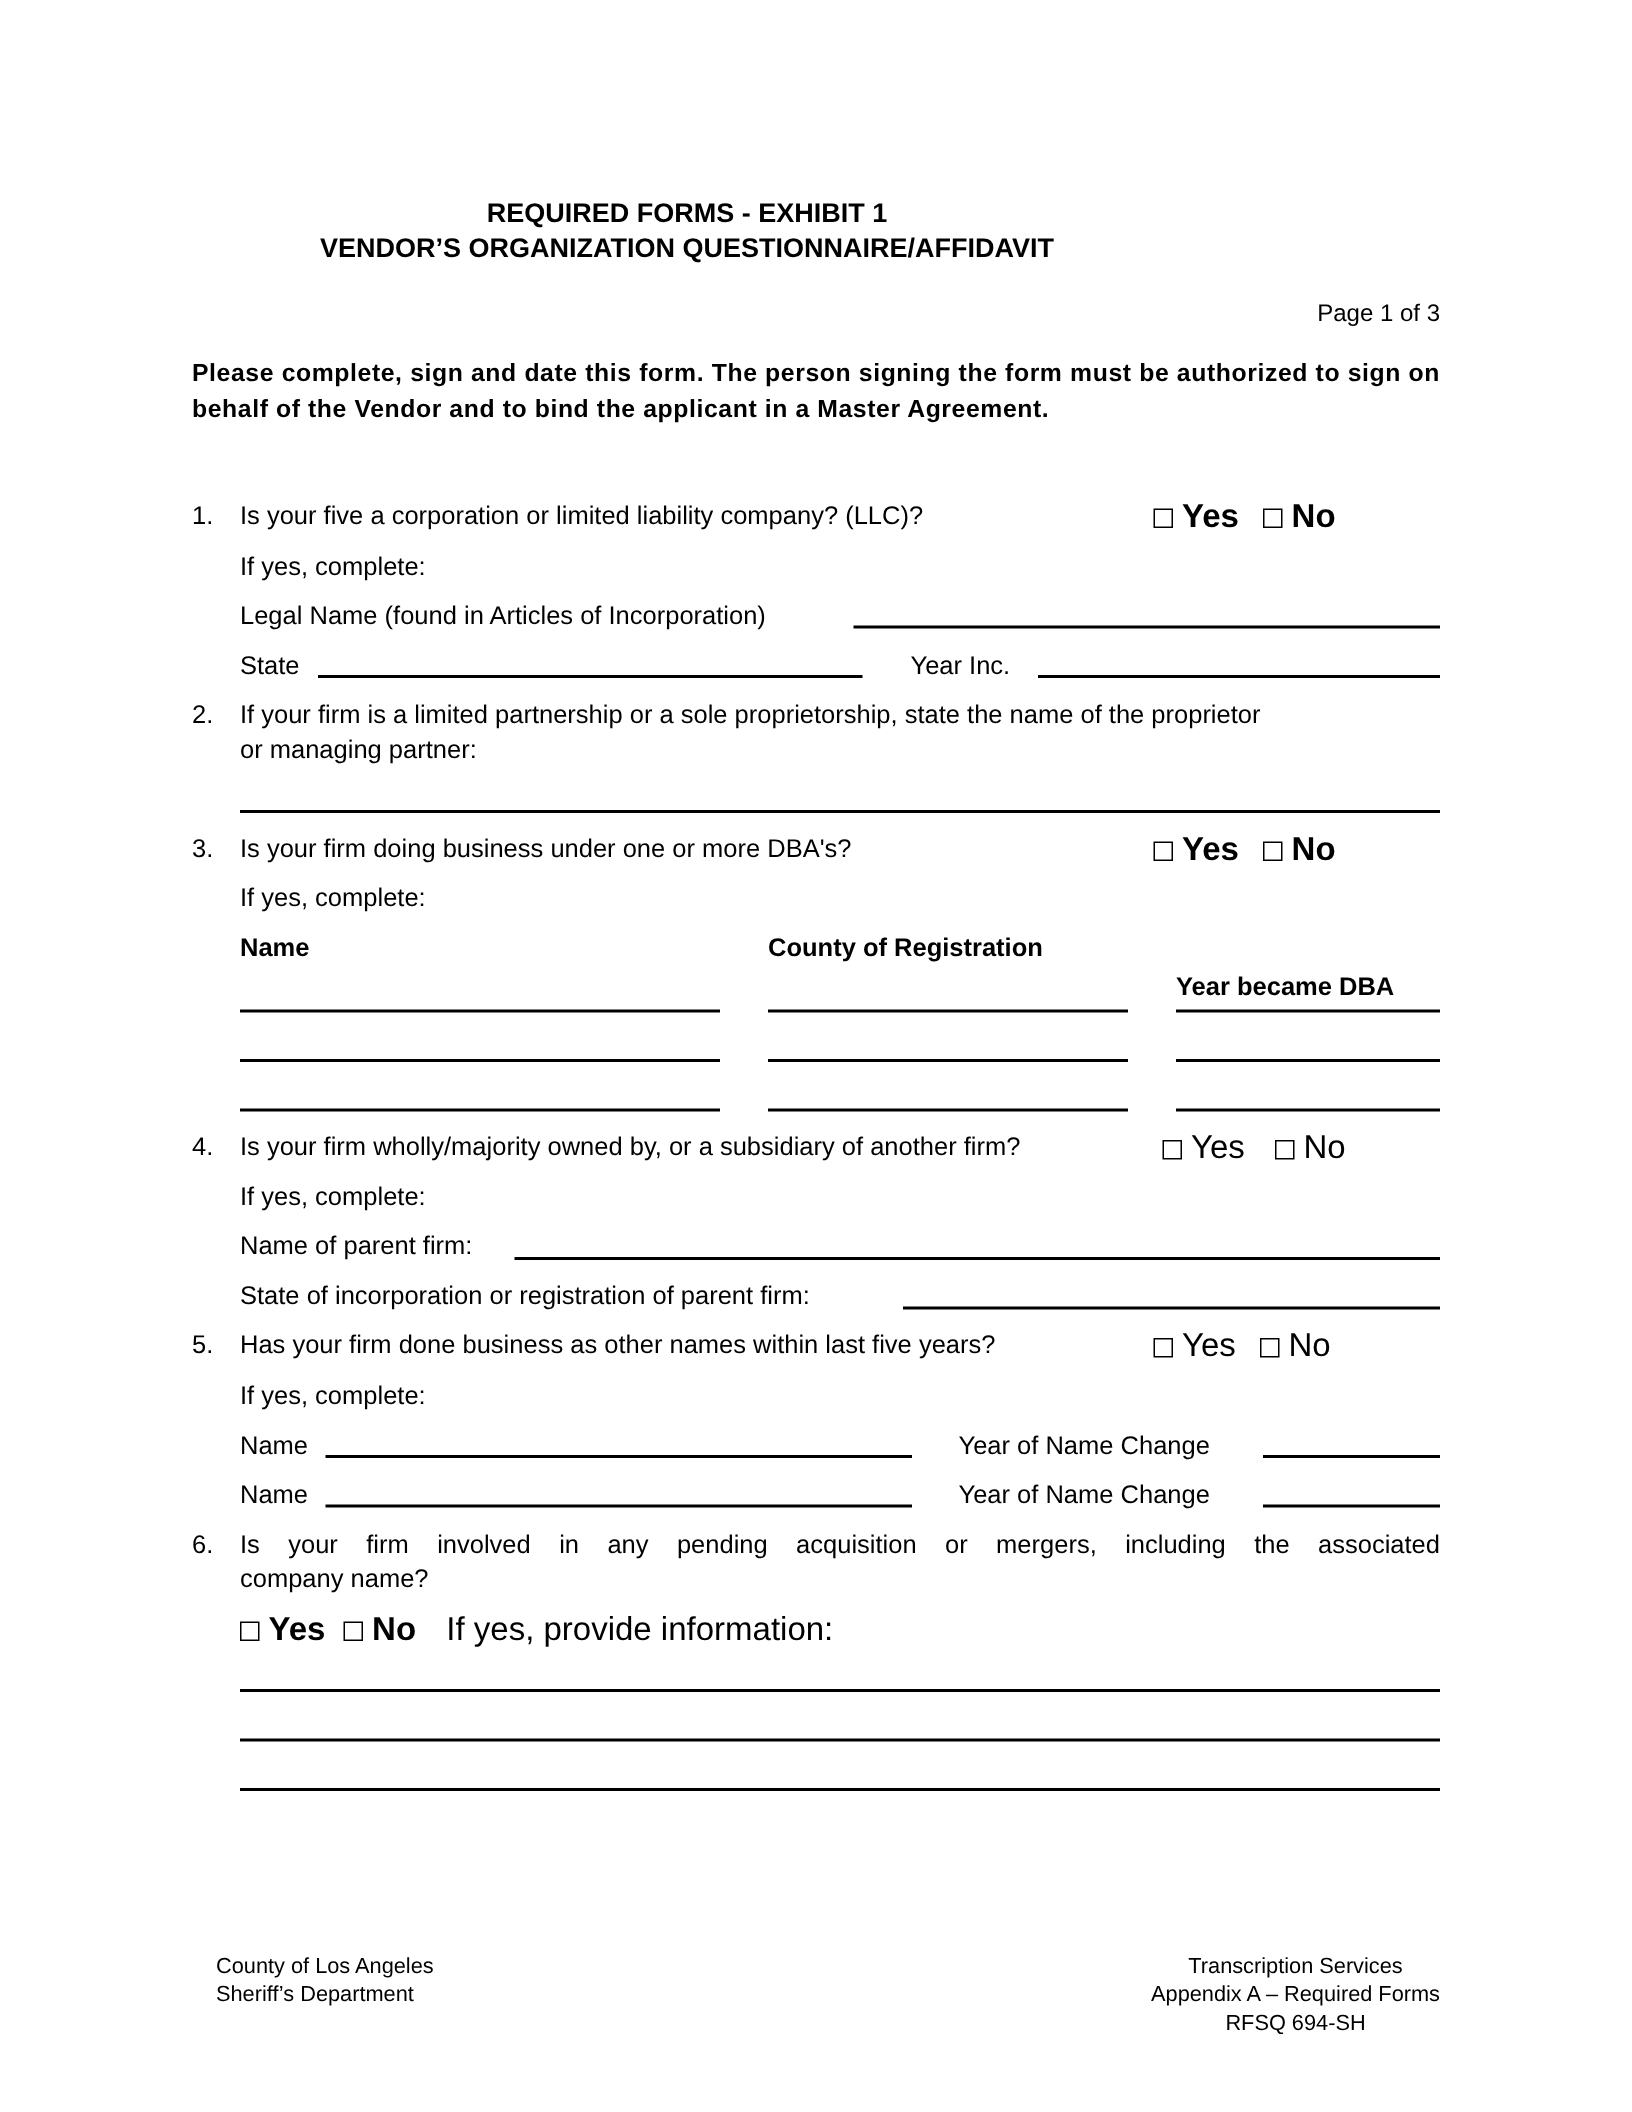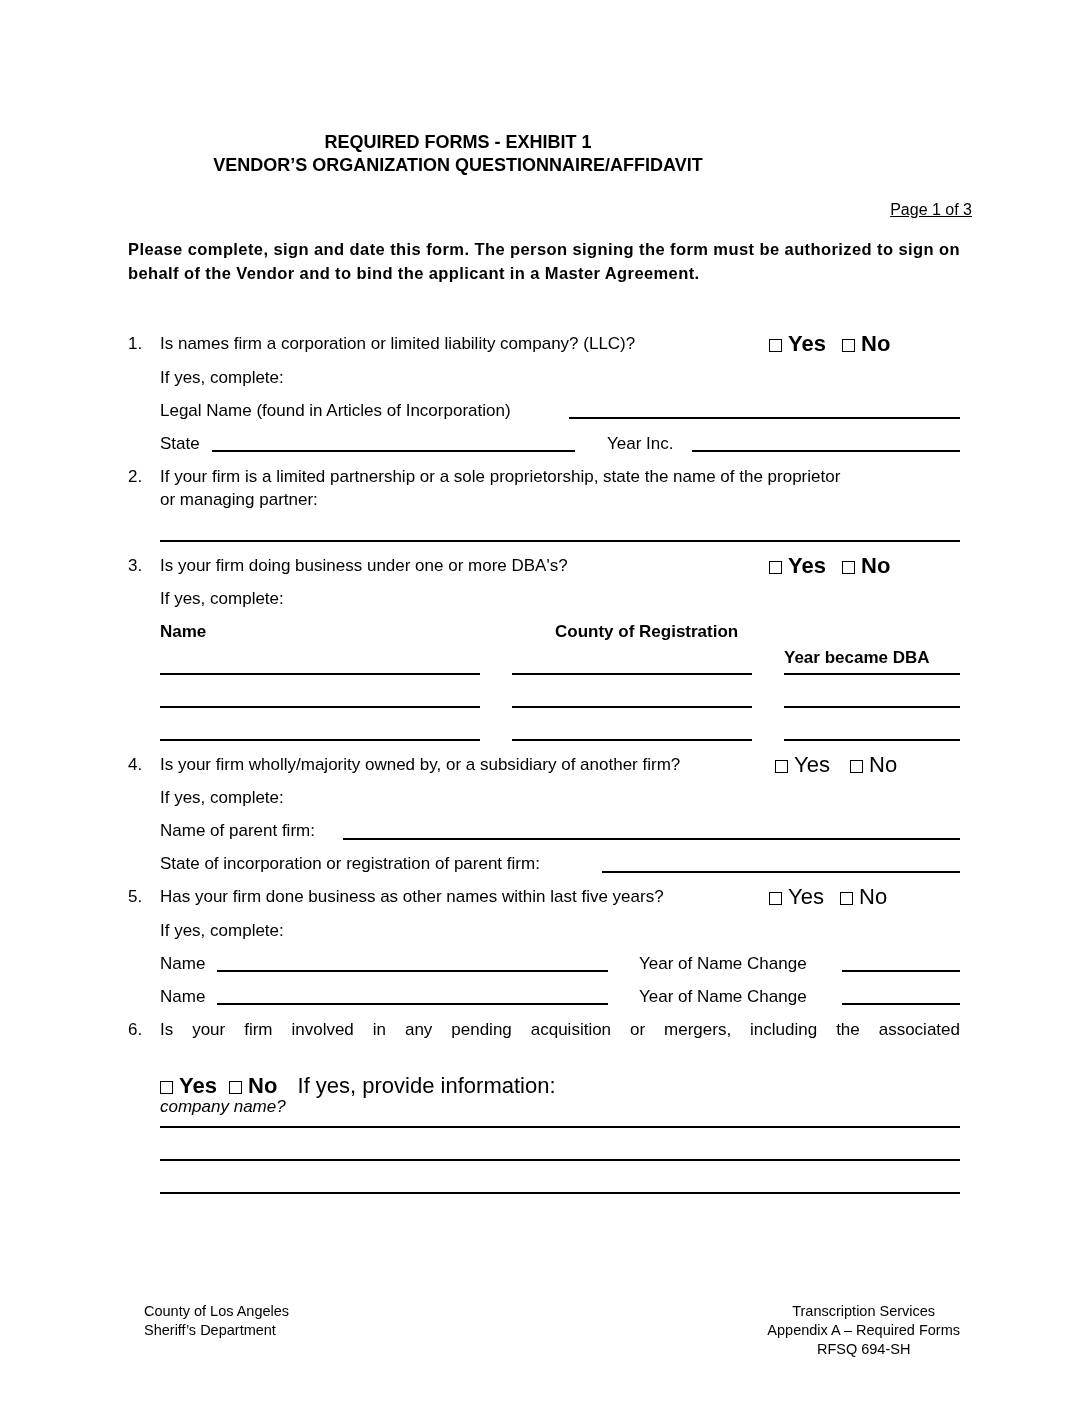--- a/index.html
+++ b/index.html
@@ -5,21 +5,21 @@
   html, body { margin: 0; padding: 0; background: #ffffff; }
   body {
     width: 1088px; height: 1408px; position: relative; overflow: hidden;
     font-family: "Liberation Sans", sans-serif; color: #000;
   }
   .abs { position: absolute; }
   .title {
     left: 0; width: 916px; text-align: center;
     font-weight: bold; font-size: 18px; line-height: 22px;
   }
-  .pagenum { right: 116px; font-size: 16px; text-decoration: underline; }
+  .pagenum { right: 128px; font-size: 16px; }
   .intro {
     left: 128px; width: 832px; font-weight: bold; font-size: 16.5px;
     line-height: 23.5px; text-align: justify; letter-spacing: 0.4px;
   }
   .t { font-size: 17px; line-height: 22px; white-space: nowrap; }
   .num { left: 128px; }
   .b { font-weight: bold; }
   .line { position: absolute; height: 0; border-top: 2px solid #000; }
   .cb {
     display: inline-block; width: 13px; height: 13px; border: 1.5px solid #000;
@@ -33,21 +33,21 @@
 </head>
 <body>
 
 <div class="abs title" style="top:131px;">REQUIRED FORMS - EXHIBIT 1</div>
 <div class="abs title" style="top:154px;">VENDOR’S ORGANIZATION QUESTIONNAIRE/AFFIDAVIT</div>
 <div class="abs t pagenum" style="top:199px; font-size:16px;">Page 1 of 3</div>
 
 <div class="abs intro" style="top:238px;">Please complete, sign and date this form.  The person signing the form must be authorized to sign on behalf of the Vendor and to bind the applicant in a Master Agreement.</div>
 
 <div class="abs t num" style="top:333px;">1.</div>
-<div class="abs t" style="top:333px; left:160px;">Is names firm a corporation or limited liability company? (LLC)?</div>
+<div class="abs t" style="top:333px; left:160px;">Is your five a corporation or limited liability company? (LLC)?</div>
 <div class="abs yn b" style="top:333px; left:769px;">
   <span class="cb"></span><span class="lbl">Yes</span>
   <span class="cb"></span><span>No</span>
 </div>
 <div class="abs t" style="top:367px; left:160px;">If yes, complete:</div>
 <div class="abs t" style="top:400px; left:160px;">Legal Name (found in Articles of Incorporation)</div>
 <div class="line" style="top:417px; left:569px; width:391px;"></div>
 <div class="abs t" style="top:433px; left:160px;">State</div>
 <div class="line" style="top:450px; left:212px; width:363px;"></div>
 <div class="abs t" style="top:433px; left:607px;">Year Inc.</div>
@@ -59,21 +59,21 @@
 <div class="line" style="top:540px; left:160px; width:800px;"></div>
 
 <div class="abs t num" style="top:555px;">3.</div>
 <div class="abs t" style="top:555px; left:160px;">Is your firm doing business under one or more DBA's?</div>
 <div class="abs yn b" style="top:555px; left:769px;">
   <span class="cb"></span><span class="lbl">Yes</span>
   <span class="cb"></span><span>No</span>
 </div>
 <div class="abs t" style="top:588px; left:160px;">If yes, complete:</div>
 <div class="abs t b" style="top:621px; left:160px;">Name</div>
-<div class="abs t b" style="top:621px; left:512px;margin-left:43px;">County of Registration</div>
+<div class="abs t b" style="top:621px; left:512px;">County of Registration</div>
 <div class="abs t b" style="top:647px; left:784px;">Year became DBA</div>
 <div class="line" style="top:673px; left:160px; width:320px;"></div>
 <div class="line" style="top:673px; left:512px; width:240px;"></div>
 <div class="line" style="top:673px; left:784px; width:176px;"></div>
 <div class="line" style="top:706px; left:160px; width:320px;"></div>
 <div class="line" style="top:706px; left:512px; width:240px;"></div>
 <div class="line" style="top:706px; left:784px; width:176px;"></div>
 <div class="line" style="top:739px; left:160px; width:320px;"></div>
 <div class="line" style="top:739px; left:512px; width:240px;"></div>
 <div class="line" style="top:739px; left:784px; width:176px;"></div>
@@ -101,21 +101,21 @@
 <div class="line" style="top:970px; left:217px; width:391px;"></div>
 <div class="abs t" style="top:953px; left:639px;">Year of Name Change</div>
 <div class="line" style="top:970px; left:842px; width:118px;"></div>
 <div class="abs t" style="top:986px; left:160px;">Name</div>
 <div class="line" style="top:1003px; left:217px; width:391px;"></div>
 <div class="abs t" style="top:986px; left:639px;">Year of Name Change</div>
 <div class="line" style="top:1003px; left:842px; width:118px;"></div>
 
 <div class="abs t num" style="top:1019px;">6.</div>
 <div class="abs t" style="top:1019px; left:160px; width:800px; text-align:justify; text-align-last:justify;">Is your firm involved in any pending acquisition or mergers, including the associated</div>
-<div class="abs t" style="top:1096px; left:160px;font-style:italic;">company name?</div>
+<div class="abs t" style="top:1042px; left:160px;">company name?</div>
 <div class="abs yn" style="top:1075px; left:160px;">
   <span class="cb"></span><span class="b" style="margin-right:6px;">Yes</span>
   <span class="cb"></span><span class="b" style="margin-right:14px;">No</span>
   <span>If yes, provide information:</span>
 </div>
 <div class="line" style="top:1126px; left:160px; width:800px;"></div>
 <div class="line" style="top:1159px; left:160px; width:800px;"></div>
 <div class="line" style="top:1192px; left:160px; width:800px;"></div>
 
 <div class="abs foot" style="top:1302px; left:128px;">

